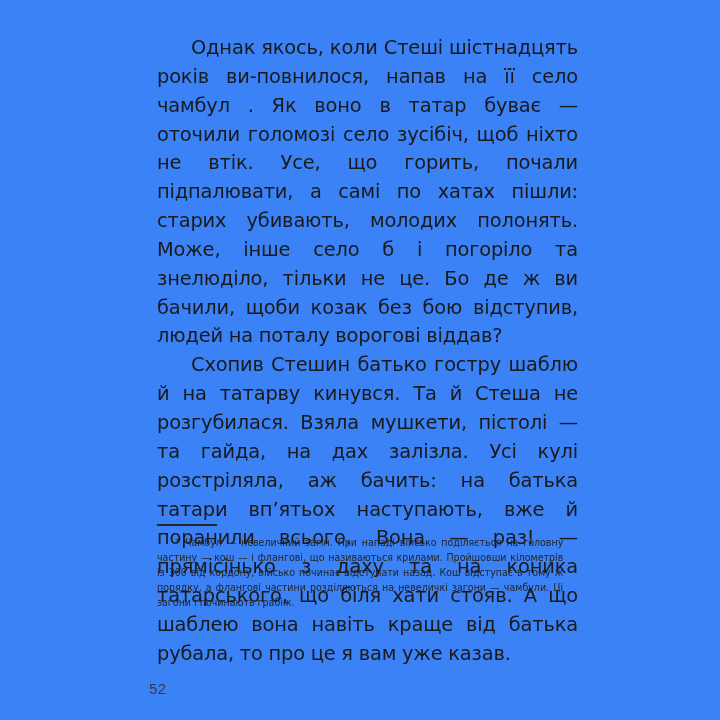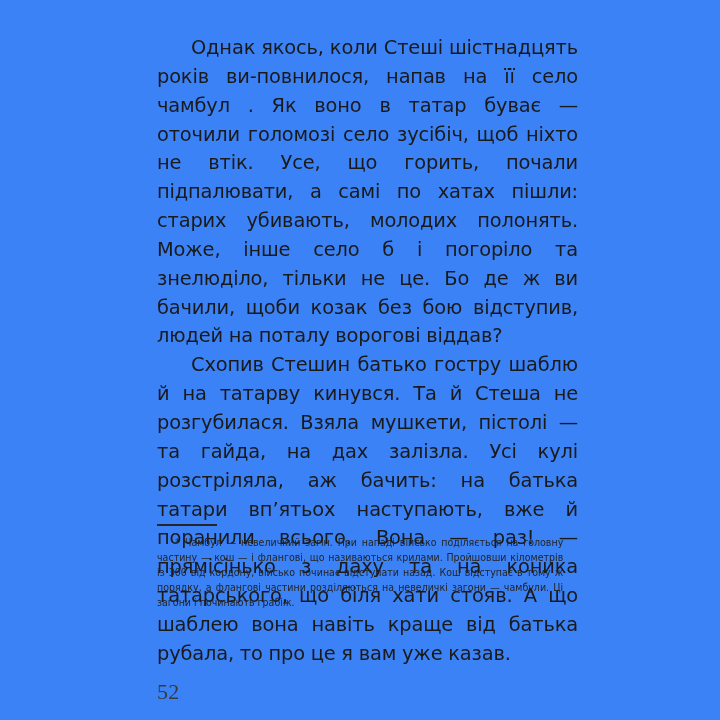--- a/index.html
+++ b/index.html
@@ -60,24 +60,24 @@
     text-justify: inter-word;
     margin: 0;
     letter-spacing: 0.02px;
     text-indent: 19px;
     font-stretch: condensed;
     transform: scaleX(0.965);
     transform-origin: left top;
   }
   .page-number {
     position: absolute;
-    left: 157px;
+    left: 149px;
     top: 681px;
-    font-family: Liberation Serif, serif;
-    font-size: 22px;
+    font-family: Liberation Sans, sans-serif;
+    font-size: 15px;
     line-height: 1;
     color: #3a3a3a;
     letter-spacing: 0.3px;
   }
 </style>
 </head>
 <body>
 
 <div class="page">
 

